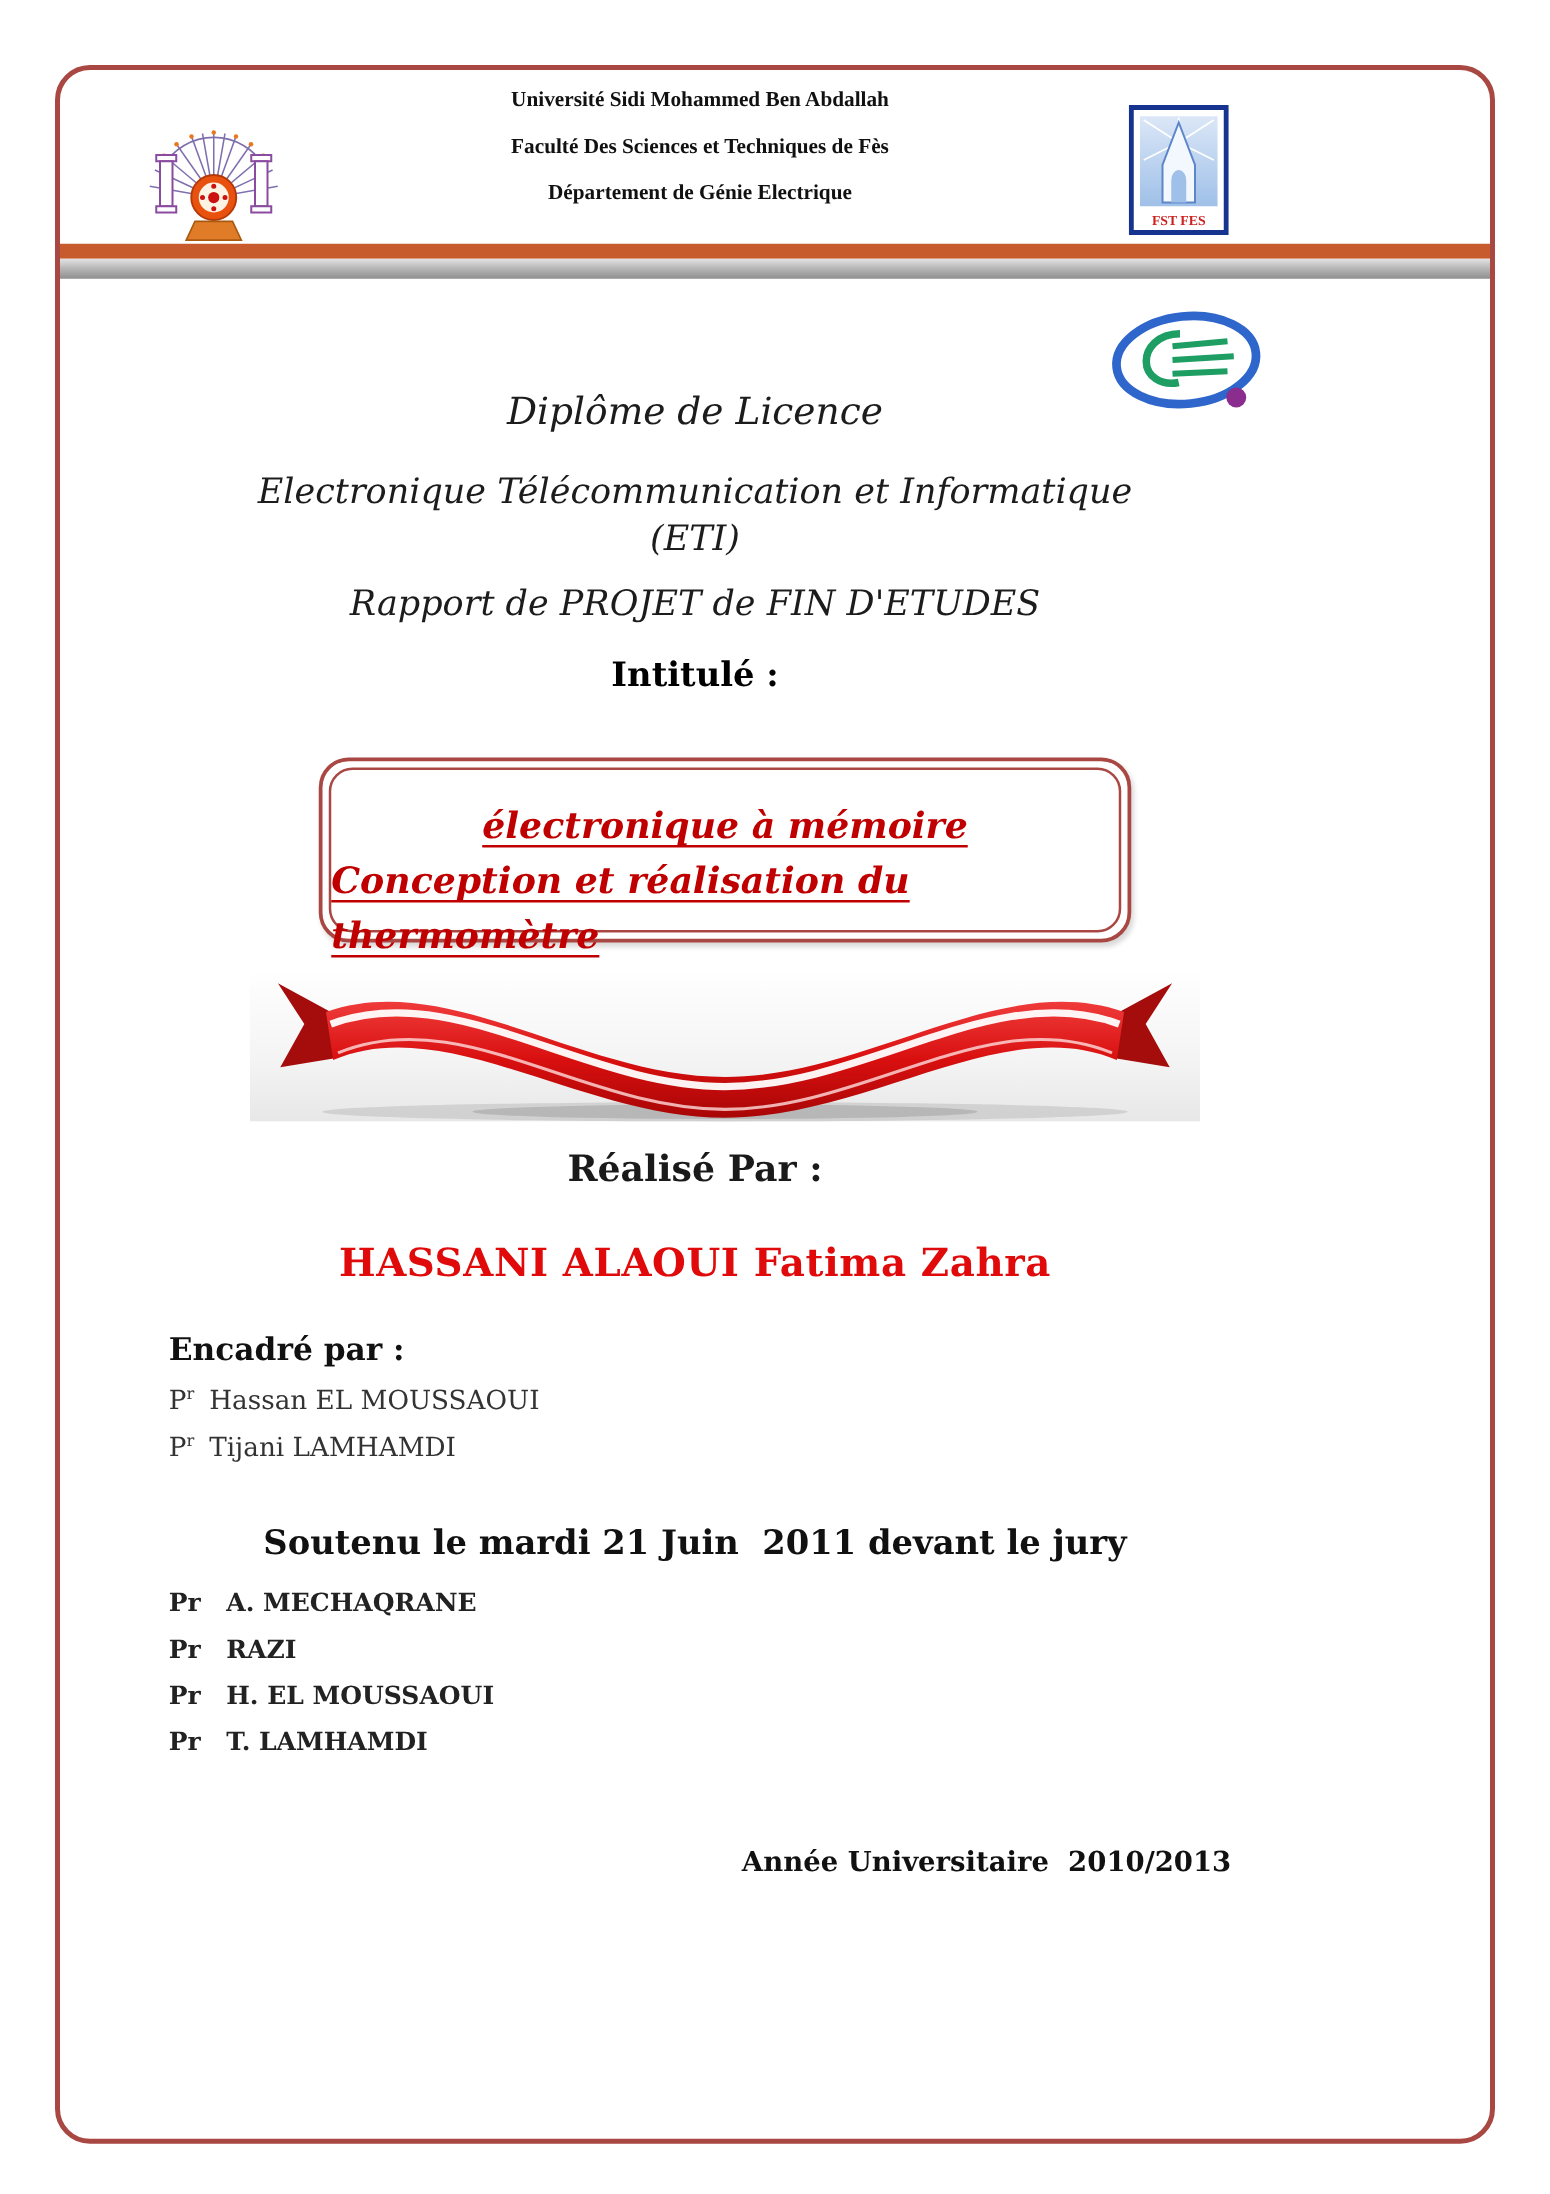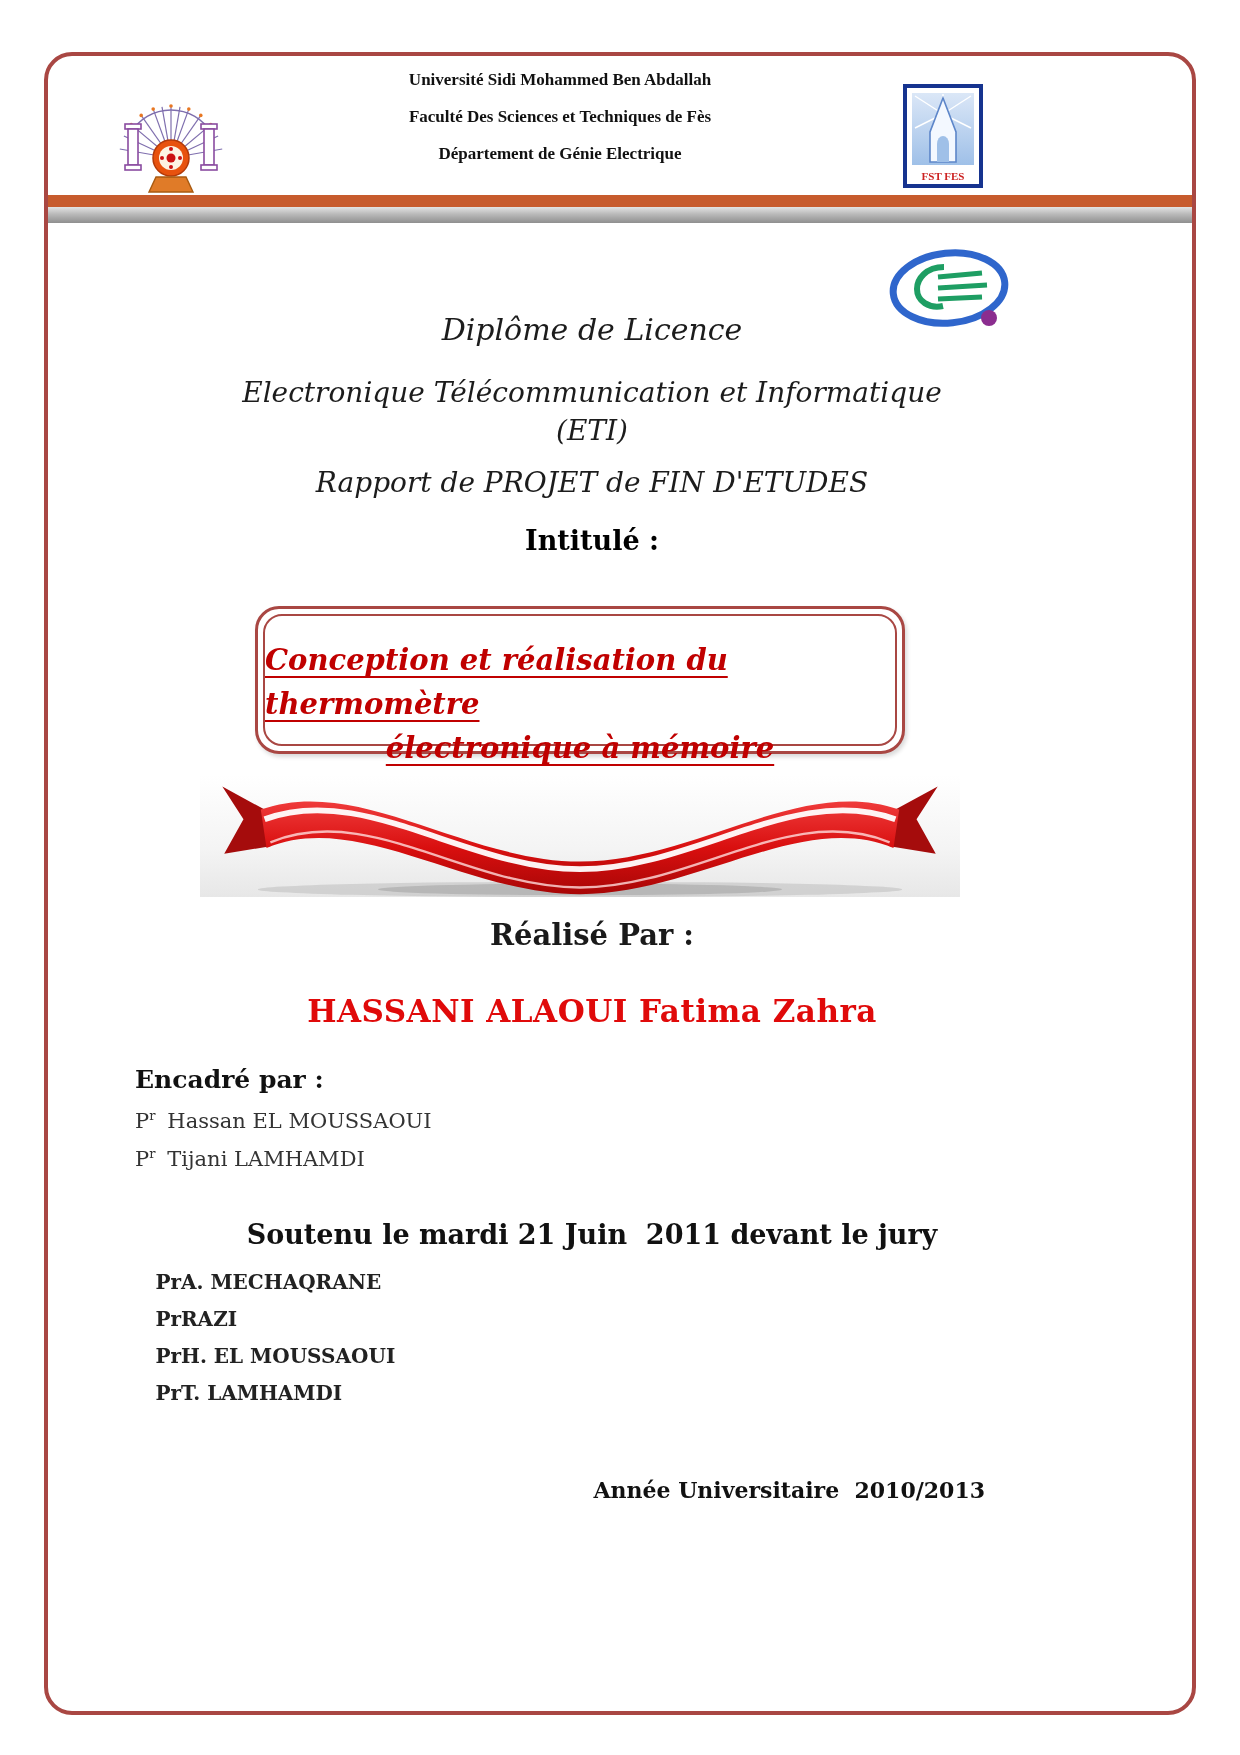--- a/index.html
+++ b/index.html
@@ -12,21 +12,21 @@
                font-family:"Liberation Serif",serif;font-weight:bold;font-size:17px;color:#111;}
   .header-text div{margin-bottom:17px;}
   .uni-logo{position:absolute;left:116px;top:78px;width:110px;height:130px;}
   .fst-logo{position:absolute;left:903px;top:84px;width:80px;height:104px;}
   
   .bar-orange{position:absolute;left:48px;right:48px;top:195px;height:12px;background:#c75b2d;}
   .bar-gray{position:absolute;left:48px;right:48px;top:207px;height:16px;
             background:linear-gradient(to bottom,#e3e3e3 0%,#b9b9b9 45%,#8f8f8f 100%);}
   .dept-logo{position:absolute;left:886px;top:243px;width:126px;height:94px;}
   
-  .center-col{position:absolute;left:0;width:1112px;text-align:center;padding-left:36px;}
+  .center-col{position:absolute;left:0;width:1112px;text-align:center;}
   .it{font-style:italic;}
   .diploma{top:312px;font-size:30px;color:#1c1c1c;}
   .program{top:376px;font-size:28px;color:#1c1c1c;}
   .program-abbr{top:414px;font-size:28px;color:#1c1c1c;}
   .report{top:466px;font-size:28px;color:#1c1c1c;}
   .intitule{top:525px;font-size:27px;font-weight:bold;color:#000;}
   
   .title-box{position:absolute;left:255px;top:606px;width:650px;height:148px;
              border:3px solid #a94743;border-radius:24px;box-sizing:border-box;background:#fff;
              box-shadow:2px 3px 4px rgba(0,0,0,0.15);}
@@ -45,21 +45,21 @@
   .author-name{top:993px;font-size:31px;font-weight:bold;color:#e00a0a;letter-spacing:0.5px;}
   
   .encadre{position:absolute;left:135px;top:1065px;font-size:25px;font-weight:bold;color:#111;}
   .sup-row{position:absolute;left:135px;font-size:21px;color:#333;}
   .sup-row sup{font-size:13px;}
   .sup-row .sup-name{margin-left:12px;}
   .sup-1{top:1108px;} .sup-2{top:1146px;}
   
   .defense-heading{top:1219px;font-size:27px;font-weight:bold;color:#111;}
   .jury-row{position:absolute;left:135px;font-size:20px;font-weight:bold;color:#222;}
-  .jury-row .jury-title{display:inline-block;width:46px;text-align:right;}
+  .jury-row .jury-title{display:inline-block;width:46px;}
   .jury-1{top:1270px;} .jury-2{top:1307px;} .jury-3{top:1344px;} .jury-4{top:1381px;}
   
   .footer-year{position:absolute;right:255px;top:1477px;font-size:22px;font-weight:bold;color:#111;}
   .keep-spaces{white-space:pre-wrap;}
 </style>
 </head>
 <body>
 
 <div class="page">
   <div class="frame"></div>
@@ -151,22 +151,22 @@
   </svg>
 
   <div class="center-col it diploma">Diplôme de Licence</div>
   <div class="center-col it program">Electronique Télécommunication et Informatique</div>
   <div class="center-col it program-abbr">(ETI)</div>
   <div class="center-col it report">Rapport de PROJET de FIN D'ETUDES</div>
   <div class="center-col intitule">Intitulé :</div>
 
   <div class="title-box">
     <div class="title-box-inner">
+      <span class="title-line">électronique à mémoire</span>
       <span class="title-line">Conception et réalisation du thermomètre</span>
-      <span class="title-line">électronique à mémoire</span>
     </div>
   </div>
 
   <div class="ribbon-bg"></div>
   <svg class="ribbon" viewBox="0 0 760 130">
     <defs>
       <linearGradient id="rg" x1="0" y1="0" x2="0" y2="1">
         <stop offset="0" stop-color="#ef3b3b"></stop>
         <stop offset="0.5" stop-color="#d90f0f"></stop>
         <stop offset="1" stop-color="#a80606"></stop>

